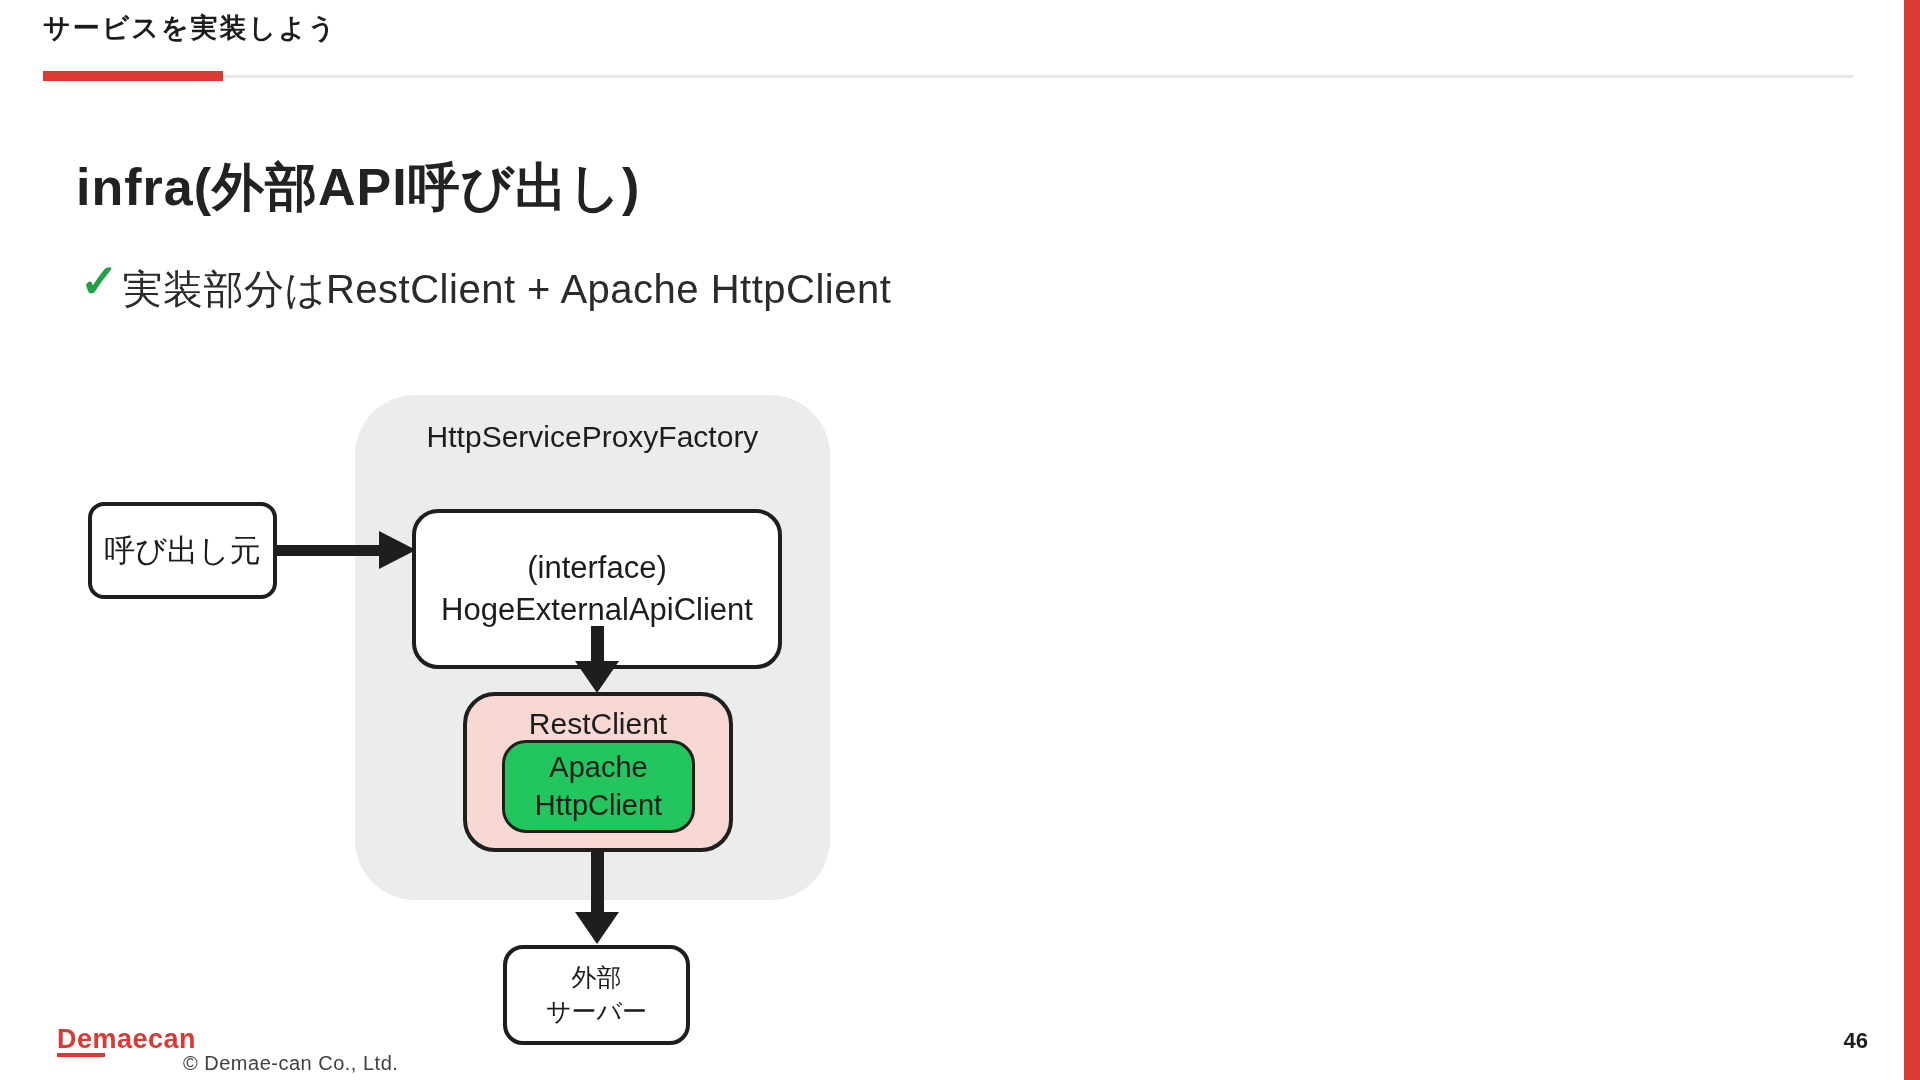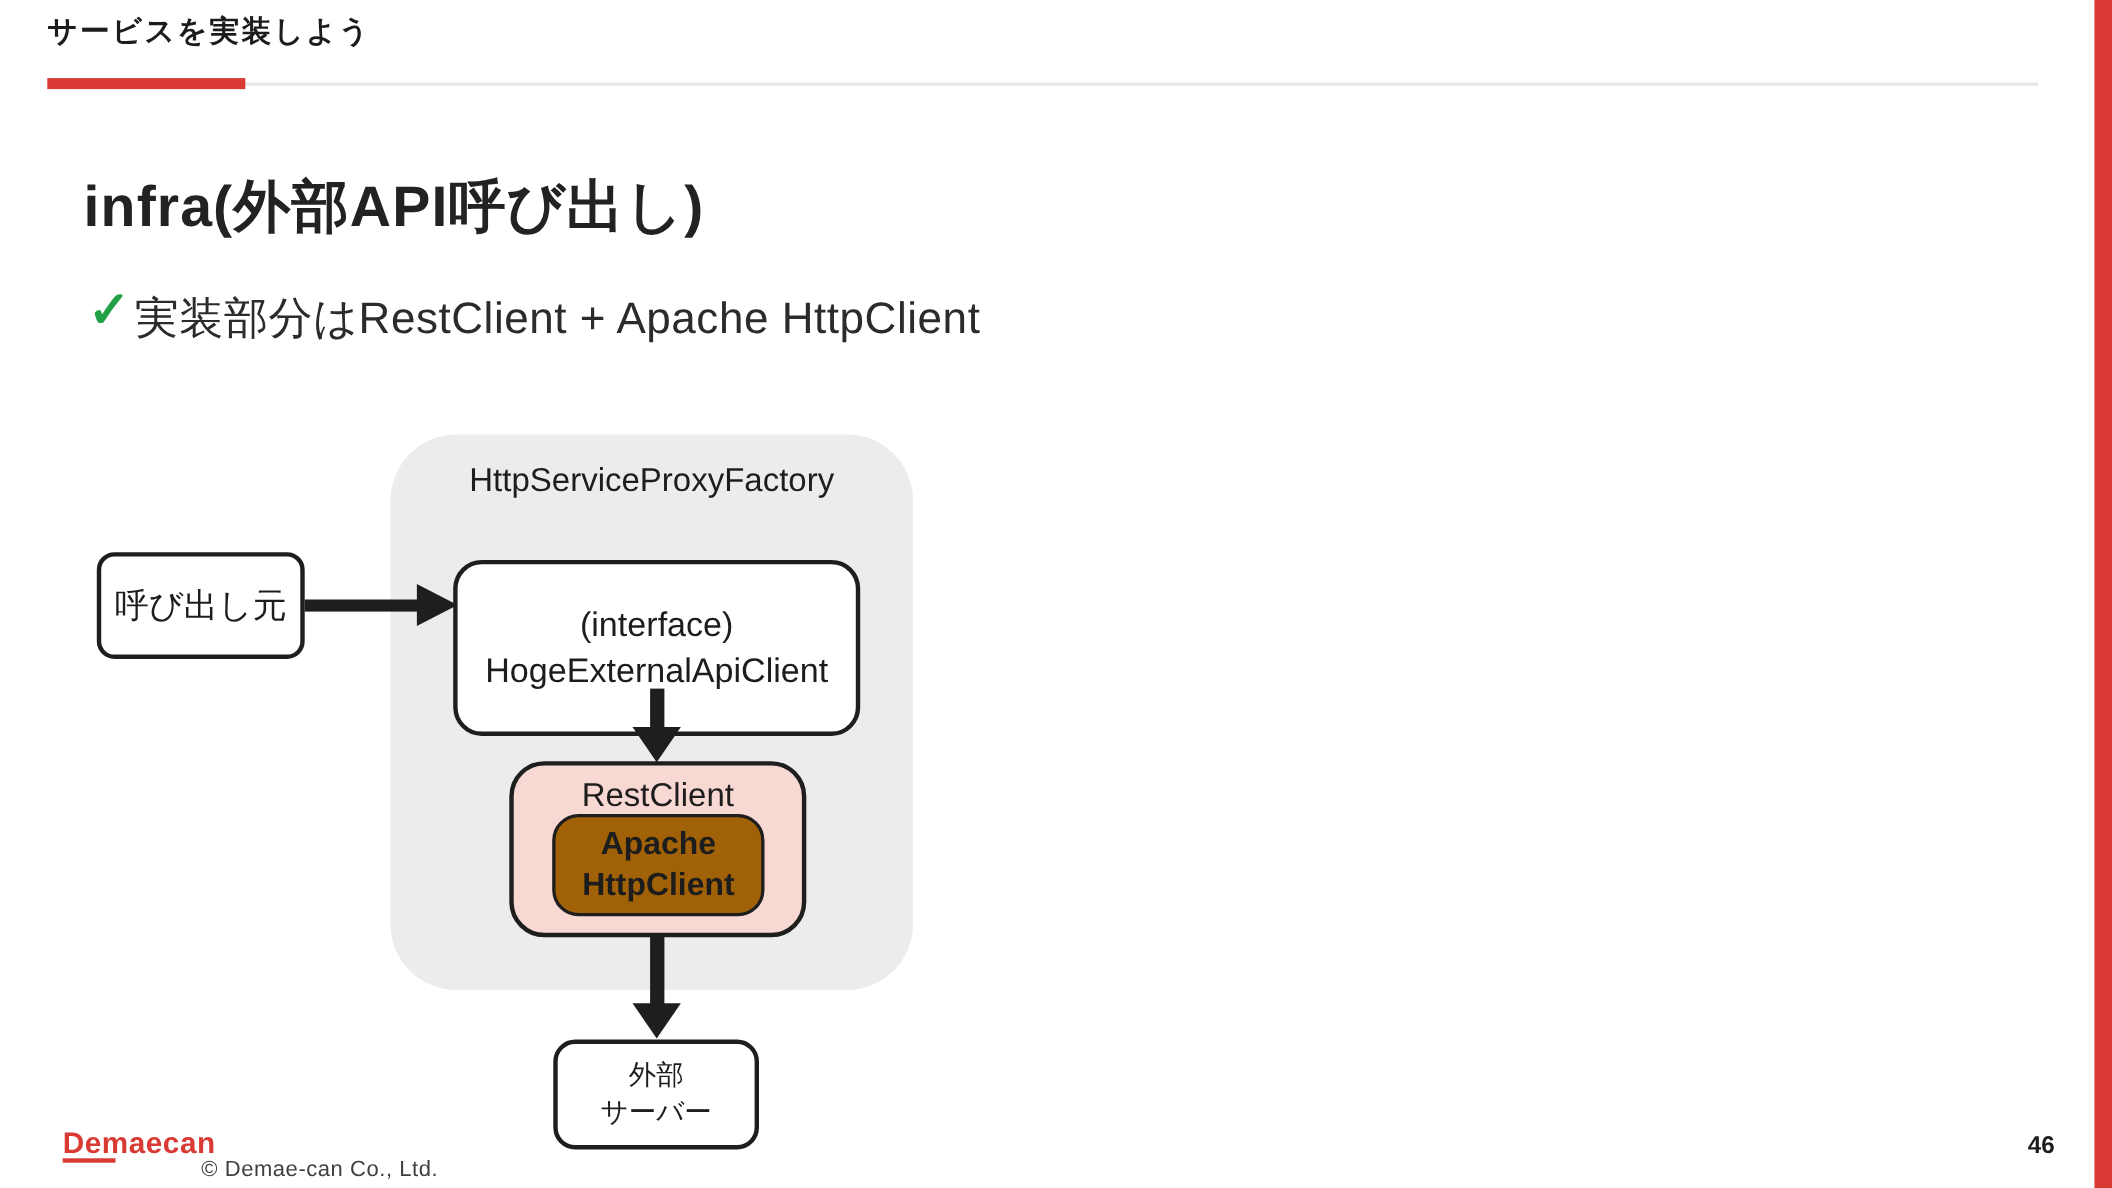--- a/index.html
+++ b/index.html
@@ -77,22 +77,22 @@
     border-radius: 26px; font-size: 31px; line-height: 1.35; margin-top: 41px;
   }
   .restclient-box {
     left: 463px; top: 692px; width: 270px; height: 160px;
     border-radius: 32px; background: #f8d8d3;
     justify-content: flex-start; padding-top: 8px;
   }
   .restclient-label { font-size: 30px; line-height: 1.3; }
   .apache-box {
     left: 502px; top: 740px; width: 193px; height: 93px;
-    border-radius: 24px; background: #a16207; border-width: 3px;
-    font-size: 29px; line-height: 1.3; font-weight: bold;
+    border-radius: 24px; background: #22c55e; border-width: 3px;
+    font-size: 29px; line-height: 1.3;
   }
   .external-box {
     left: 503px; top: 945px; width: 187px; height: 100px;
     border-radius: 20px; font-size: 25px; line-height: 1.35;
   }
 
   
   .arrow-shaft { position: absolute; background: #1e1e1e; }
   .arrow-head { position: absolute; width: 0; height: 0; }
   .h-arrow-shaft { left: 277px; top: 545px; width: 104px; height: 11px; }

